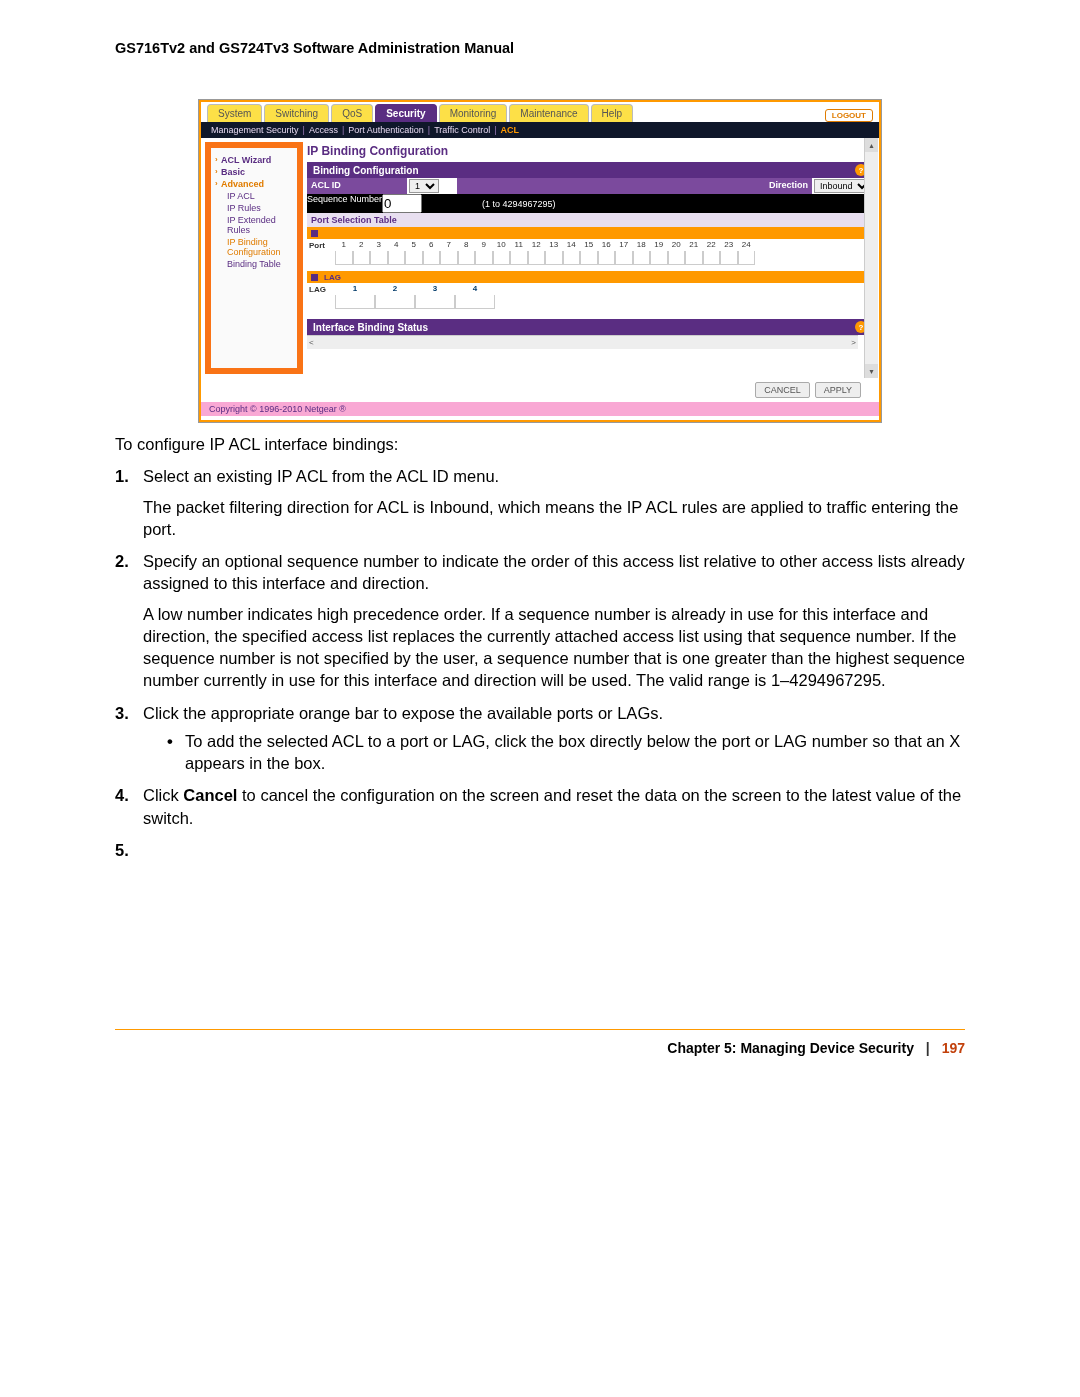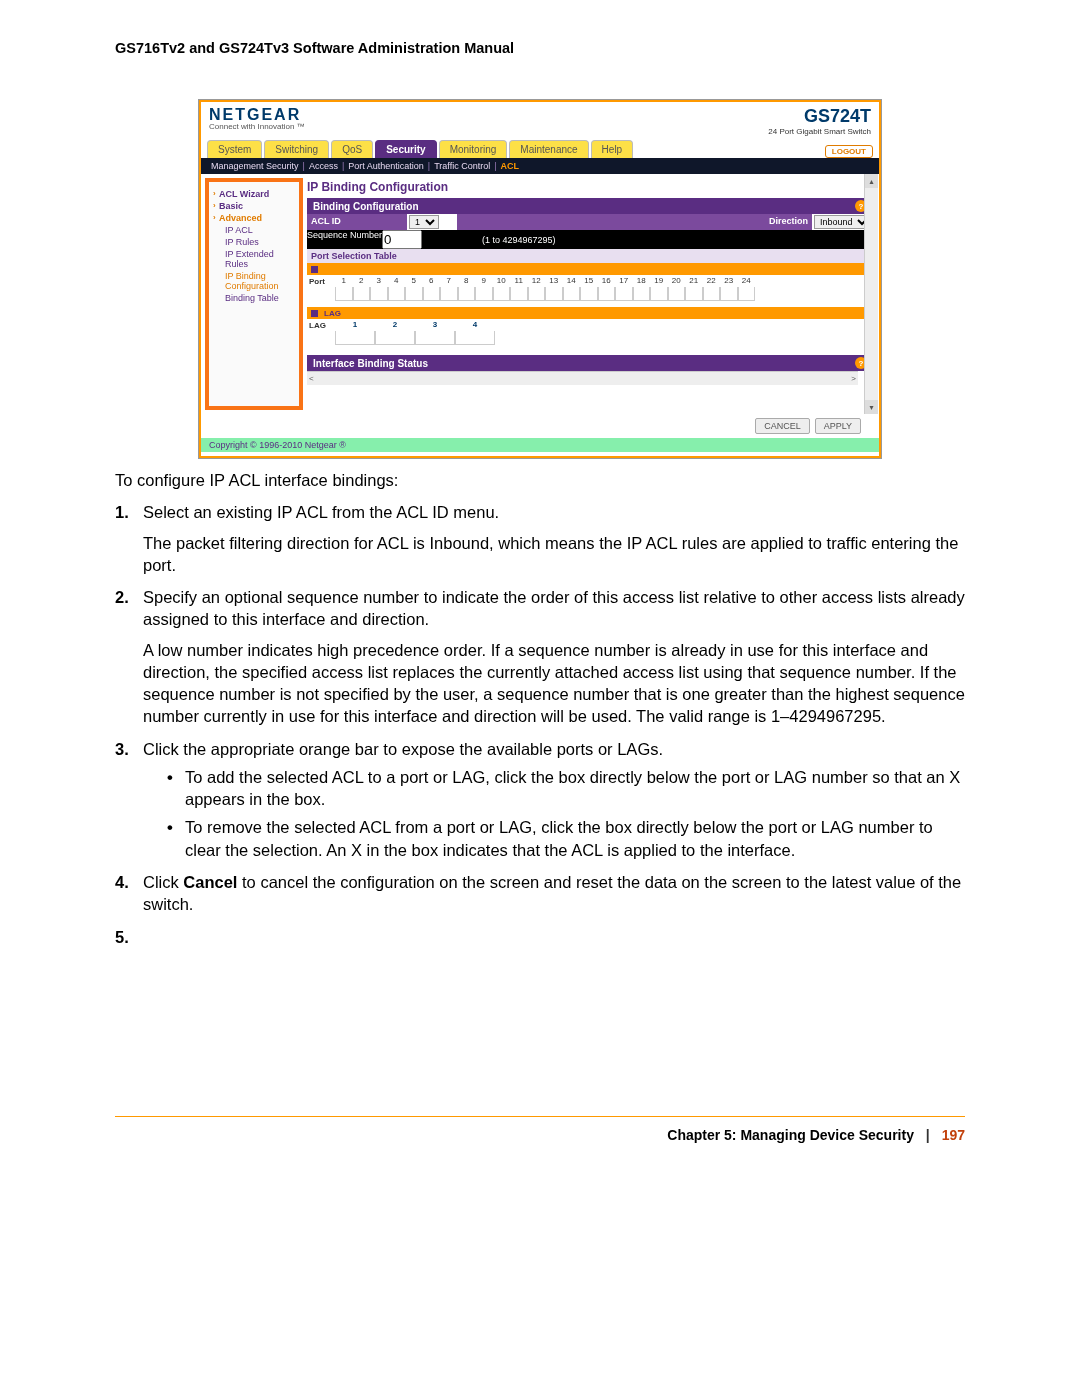--- a/index.html
+++ b/index.html
@@ -15,21 +15,21 @@
   .brand-right-sub { font-size: 8px; color: #333; font-weight: normal; }
   .tab-row { position: relative; display: flex; align-items: flex-end; padding: 0 6px; height: 20px; background: #fff; }
   .tab { border: 1px solid #bbb; border-bottom: none; border-radius: 4px 4px 0 0; padding: 3px 10px; margin-right: 2px; font-size: 10px; background: #fde047; color: #555; }
   .tab.active { background: #5a2d82; color: #fff; font-weight: bold; border-color: #5a2d82; }
   .logout { margin-left: auto; border: 1px solid #e07c00; border-radius: 3px; color: #e07c00; font-size: 8px; padding: 1px 6px; background: #fff; font-weight: bold; }
   .subnav { background: #0f172a; color: #fff; font-size: 9px; padding: 3px 10px; display: flex; gap: 4px; }
   .subnav span { color: #e6d8f0; }
   .subnav .sep { color: #9b7bb9; }
   .subnav .active { color: #f90; font-weight: bold; }
   .content-area { display: flex; background: #fff; min-height: 240px; position: relative; }
-  .sidebar { width: 98px; padding: 6px 4px; font-size: 9px; color: #5a2d82; border: 4px solid #f97316; margin: 4px 2px 4px 4px; background: #fafafa; }
+  .sidebar { width: 98px; padding: 6px 4px; font-size: 9px; color: #5a2d82; border: 6px solid #f97316; margin: 4px 2px 4px 4px; background: #fafafa; }
   .sidebar .sidecat { font-weight: bold; color: #5a2d82; padding: 1px 0 1px 6px; position: relative; }
   .sidebar .sidecat::before { content: "›"; position: absolute; left: 0; color: #e07c00; font-size: 8px; top: 1px; }
   .sidebar .sideitem { padding: 1px 0 1px 12px; color: #5a2d82; }
   .sidebar .sideitem.current { color: #e07c00; }
   .sidebar .expanded { color: #e07c00; }
   .mainpane { flex: 1; padding: 6px 6px 6px 2px; position: relative; }
   .pane-title { color: #5a2d82; font-weight: bold; font-size: 12px; margin-bottom: 4px; }
   .block-hdr { background: #5a2d82; color: #fff; font-weight: bold; font-size: 10px; padding: 2px 6px; display: flex; justify-content: space-between; align-items: center; }
   .help-circ { width: 12px; height: 12px; border-radius: 50%; background: #f90; color: #fff; font-size: 8px; display: inline-flex; align-items: center; justify-content: center; }
   .cfgrow { display: flex; background: #7b4a9d; color: #fff; font-size: 9px; }
@@ -52,21 +52,21 @@
   .portboxes { height: 14px; border-left:1px solid #ccc; border-right:1px solid #ccc; border-bottom:1px solid #ccc; background:#fff; }
   .lag-grid .portcol { width: 40px; color:#003a6a; font-weight:bold; }
   .status-table { border-collapse: collapse; width: 100%; font-size: 9px; margin-top: 8px; }
   .status-table th { background: #7b4a9d; color: #fff; padding: 2px 4px; text-align: left; border-right: 1px solid #9b7bb9; font-weight: bold; }
   .scroll-v { position: absolute; right: 1px; top: 0; bottom: 0; width: 14px; background: #eee; border-left: 1px solid #ccc; }
   .scroll-v .up, .scroll-v .dn { position:absolute; left:0; right:0; height:14px; background:#ddd; display:flex; align-items:center; justify-content:center; font-size:8px; color:#555; }
   .scroll-v .up{top:0} .scroll-v .dn{bottom:0}
   .scroll-h { height: 14px; background: #eee; border-top: 1px solid #ccc; display:flex; justify-content:space-between; align-items:center; font-size:8px; color:#555; padding:0 2px; margin: 0 15px 0 0;}
   .action-bar { text-align: right; padding: 4px 18px 4px 4px; }
   .action-bar .btn { display: inline-block; border: 1px solid #aaa; background: #eee; font-size: 9px; padding: 2px 8px; color: #555; border-radius: 2px; margin-left: 2px; }
-  .copyright { background: #86efac; color: #5a2d82; font-size: 9px; padding: 2px 8px; }
+  .copyright { background: #f9a8d4; color: #5a2d82; font-size: 9px; padding: 2px 8px; }
 
   .body-text { font-size: 16.5px; line-height: 1.35; margin-top: 10px; }
   .body-text p { margin: 6px 0; }
   .body-text ol { list-style: none; padding: 0; }
   .body-text ol > li { position: relative; padding-left: 28px; margin: 10px 0; }
   .body-text ol > li .num { position: absolute; left: 0; font-weight: bold; }
   .body-text ol > li p.cont { margin-top: 8px; }
   .body-text ul { list-style: none; padding-left: 24px; }
   .body-text ul li { position: relative; padding-left: 18px; margin: 6px 0; }
   .body-text ul li::before { content: "•"; position: absolute; left: 0; font-weight: bold; }
@@ -77,30 +77,20 @@
   .footer-line .pnum { font-weight: bold; color: #c2410c; text-align: right; }
 </style>
 </head>
 <body>
 
 <div class="page">
   <div class="doc-header">GS716Tv2 and GS724Tv3 Software Administration Manual</div>
 
   <div class="screenshot">
    <div class="shot-inner">
-    <div class="brand-bar">
-      <div>
-        <div class="brand-left">NETGEAR</div>
-        <div class="brand-sub">Connect with Innovation ™</div>
-      </div>
-      <div>
-        <div class="brand-right">GS724T</div>
-        <div class="brand-right-sub">24 Port Gigabit Smart Switch</div>
-      </div>
-    </div>
     <div class="tab-row">
       <div class="tab">System</div>
       <div class="tab">Switching</div>
       <div class="tab">QoS</div>
       <div class="tab active">Security</div>
       <div class="tab">Monitoring</div>
       <div class="tab">Maintenance</div>
       <div class="tab">Help</div>
       <div class="logout">LOGOUT</div>
     </div>
@@ -320,21 +310,20 @@
         <p class="cont">The packet filtering direction for ACL is Inbound, which means the IP ACL rules are applied to traffic entering the port.</p>
       </li>
       <li><span class="num">2.</span>
         <span>Specify an optional sequence number to indicate the order of this access list relative to other access lists already assigned to this interface and direction.</span>
         <p class="cont">A low number indicates high precedence order. If a sequence number is already in use for this interface and direction, the specified access list replaces the currently attached access list using that sequence number. If the sequence number is not specified by the user, a sequence number that is one greater than the highest sequence number currently in use for this interface and direction will be used. The valid range is 1–4294967295.</p>
       </li>
       <li><span class="num">3.</span>
         <span>Click the appropriate orange bar to expose the available ports or LAGs.</span>
         <ul>
           <li>To add the selected ACL to a port or LAG, click the box directly below the port or LAG number so that an X appears in the box.</li>
-          <li>To remove the selected ACL from a port or LAG, click the box directly below the port or LAG number to clear the selection. An X in the box indicates that the ACL is applied to the interface.</li>
         </ul>
       </li>
       <li><span class="num">4.</span>
         <span><span>Click </span><b>Cancel</b><span> to cancel the configuration on the screen and reset the data on the screen to the latest value of the switch.</span></span>
       </li>
       <li><span class="num">5.</span>
       </li>
     </ol>
   </div>
 </div>

